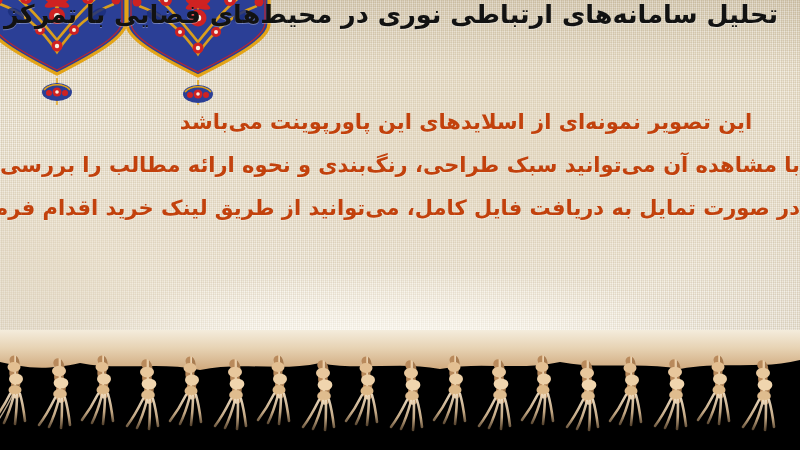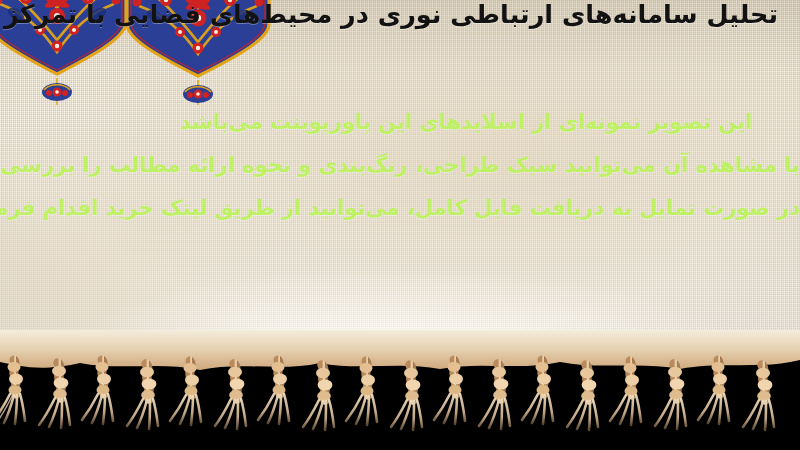--- a/index.html
+++ b/index.html
@@ -51,21 +51,21 @@
     letter-spacing:-0.2px;
     line-height:1;
     white-space:nowrap;
     text-shadow:0 1px 0 rgba(255,255,255,.30);
   }
   #title-line-1{top:2px;  padding-right:18px; box-sizing:border-box;}
   #title-line-2{top:47px;}
 
   .body-line{
     position:absolute;width:668px;
-    color:#bef264;
+    color:#c2410c;
     font-family:"DejaVu Sans","Liberation Sans",sans-serif;
     font-weight:700;
     font-size:21px;
     line-height:1;
     white-space:nowrap;
     text-shadow:0 1px 0 rgba(255,255,255,.26);
   }
   #body-line-1{top:112px;}
   #body-line-2{top:155px;}
   #body-line-3{top:198px;}

